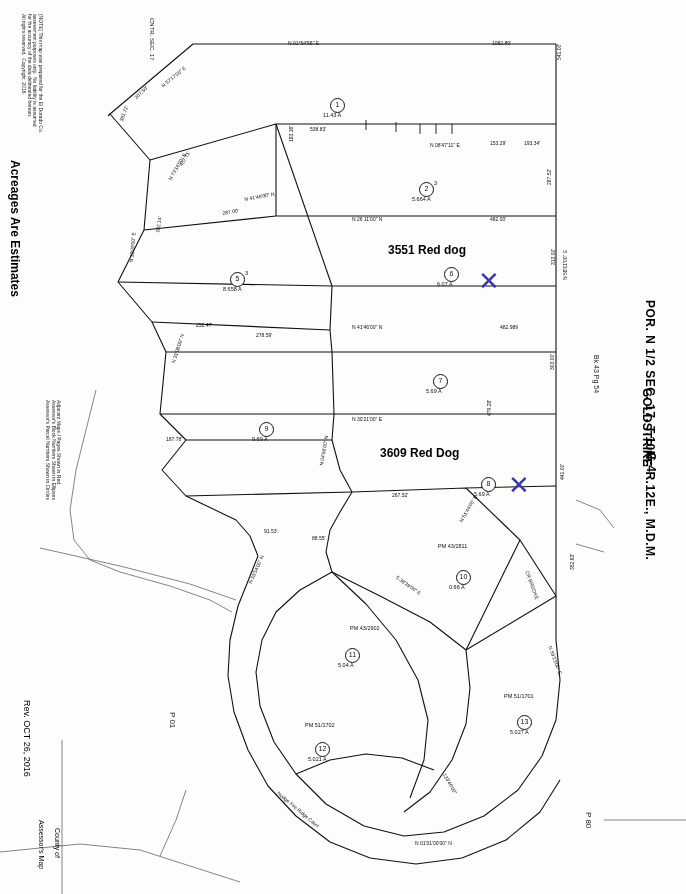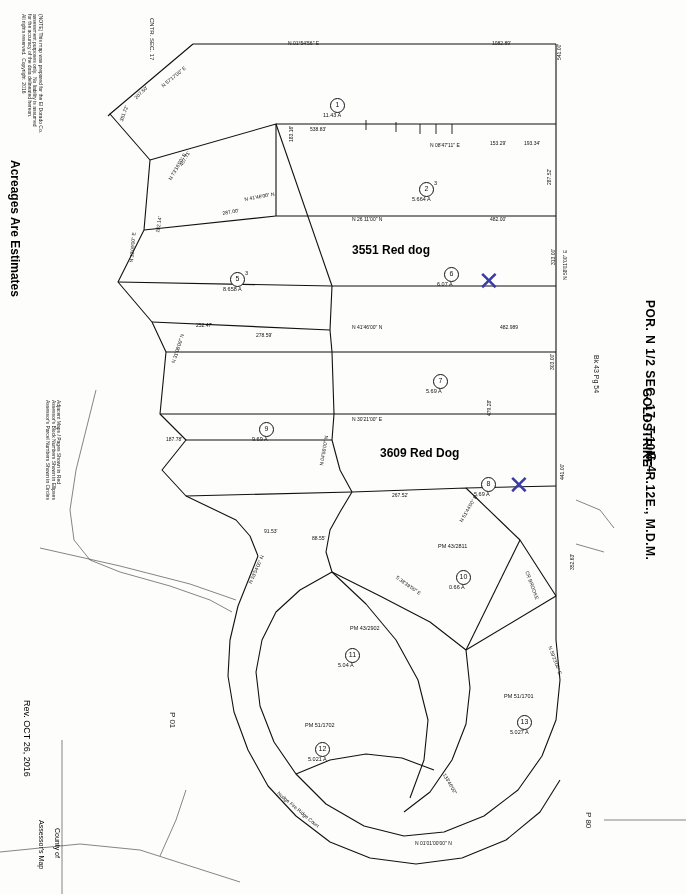--- a/index.html
+++ b/index.html
@@ -297,21 +297,21 @@
       <div class="parcel-acre" style="left: 338px; top: 662px;">5.04 A</div>
       <div class="parcel-tag" style="left: 350px; top: 625px;">PM 43/2902</div>
       <div class="parcel-num" style="left: 315px; top: 742px;">12</div>
       <div class="parcel-acre" style="left: 308px; top: 756px;">5.021 A</div>
       <div class="parcel-tag" style="left: 305px; top: 722px;">PM 51/1702</div>
       <div class="parcel-num" style="left: 517px; top: 715px;">13</div>
       <div class="parcel-acre" style="left: 510px; top: 729px;">5.027 A</div>
       <div class="parcel-tag" style="left: 504px; top: 693px;">PM 51/1701</div>
     </div>
   <div id="anno-layer">
-      <div class="addr" style="left: 352px; top: 243px;">3551 Red dog</div>
+      <div class="addr" style="left: 388px; top: 243px;">3551 Red dog</div>
       <div class="addr" style="left: 380px; top: 446px;">3609 Red Dog</div>
     </div>
   <div id="xmark-layer">
       <div class="xmark" style="left: 478px; top: 268px;">✕</div>
       <div class="xmark" style="left: 508px; top: 472px;">✕</div>
     </div>
 
 </div>
 
 </body></html>

